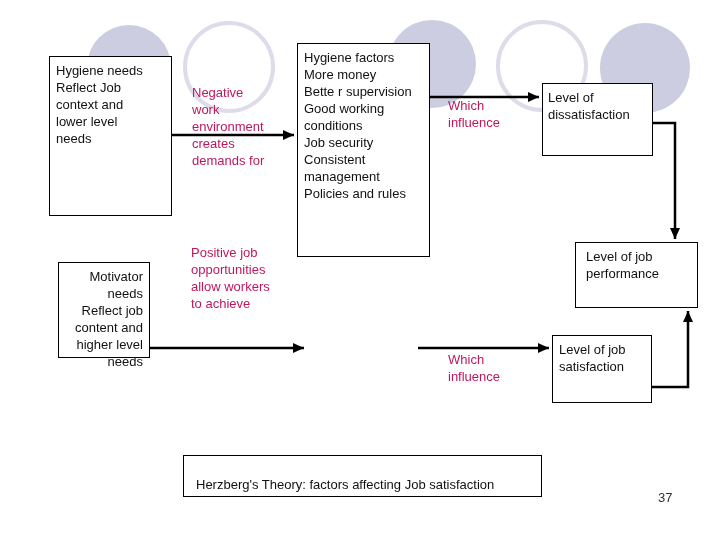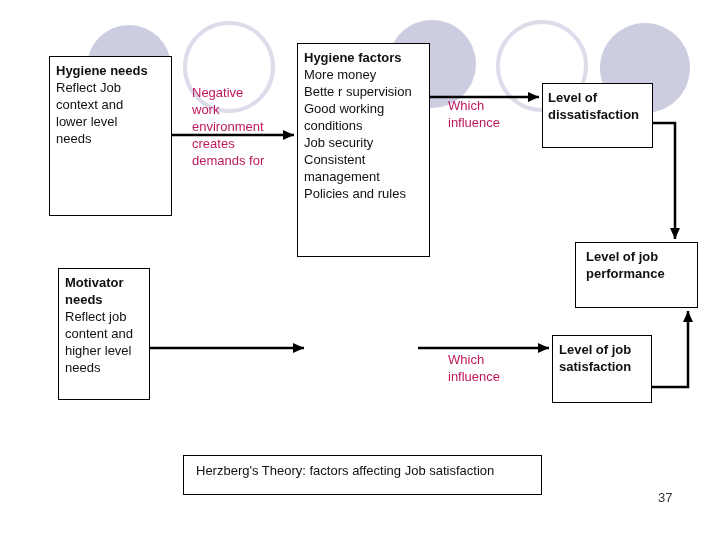--- a/index.html
+++ b/index.html
@@ -9,31 +9,31 @@
   }
   
   .circle{position:absolute;border-radius:50%;z-index:0;}
   .circle.filled{background:#cdcde2;}
   .circle.ring{border:4px solid #dcdcea;background:transparent;box-sizing:border-box;}
   
   .box{
     position:absolute;background:#ffffff;border:1.5px solid #000;
     box-sizing:border-box;z-index:2;padding:5px 6px;
   }
-  .box .title{font-weight:bold;white-space:pre;}
+  .box .title{font-weight:normal;white-space:pre;}
   .box .body{white-space:pre;}
   
   .label{position:absolute;z-index:2;white-space:pre;color:#be185d;}
   
   svg.overlay{position:absolute;left:0;top:0;z-index:3;pointer-events:none;}
   
   .caption-box{
     position:absolute;left:183px;top:455px;width:359px;height:40px;
     border:1px solid #000;box-sizing:border-box;background:#fff;z-index:2;
-    padding:6px 12px;
+    padding:20px 12px;
   }
   .page-number{position:absolute;left:658px;top:489px;font-size:13px;color:#333;z-index:2;}
 </style>
 </head>
 <body>
 
 <div class="slide">
 
   <div class="circle filled" style="left: 87px; top: 25px; width: 84px; height: 84px; background: rgb(205, 205, 226);"></div>
   <div class="circle ring" style="left: 183px; top: 21px; width: 92px; height: 92px; border-color: rgb(220, 220, 234);"></div>
@@ -54,50 +54,54 @@
     <div class="body">More money
 Bette r supervision
 Good working
 conditions
 Job security
 Consistent
 management
 Policies and rules</div>
   </div>
 
-  <div class="box" style="left:542px;top:83px;width:111px;height:65px;padding-left:5px;padding-right:4px;">
+  <div class="box" style="left:542px;top:83px;width:111px;height:73px;padding-left:5px;padding-right:4px;">
     <div class="title">Level of
 dissatisfaction</div>
   </div>
 
   <div class="box" style="left:575px;top:242px;width:123px;height:66px;padding-left:10px;">
     <div class="title">Level of job
 performance</div>
   </div>
 
   <div class="box" style="left:552px;top:335px;width:100px;height:68px;">
     <div class="title">Level of job
 satisfaction</div>
   </div>
 
-  <div class="box" style="left:58px;top:268px;width:92px;height:132px;">
+  <div class="box" style="left:58px;top:262px;width:92px;height:96px;text-align:right;">
     <div class="title">Motivator
 needs</div>
     <div class="body">Reflect job
 content and
 higher level
 needs</div>
   </div>
 
 
   <div class="label" style="left:192px;top:84px;">Negative
 work
 environment
 creates
 demands for</div>
+  <div class="label" style="left:191px;top:244px;">Positive job
+opportunities
+allow workers
+to achieve</div>
   <div class="label" style="left:448px;top:97px;">Which
 influence</div>
   <div class="label" style="left:448px;top:351px;">Which
 influence</div>
 
   <div class="caption-box">
     <span>Herzberg's Theory: factors affecting Job satisfaction</span>
   </div>
 
   <div class="page-number">37</div>

